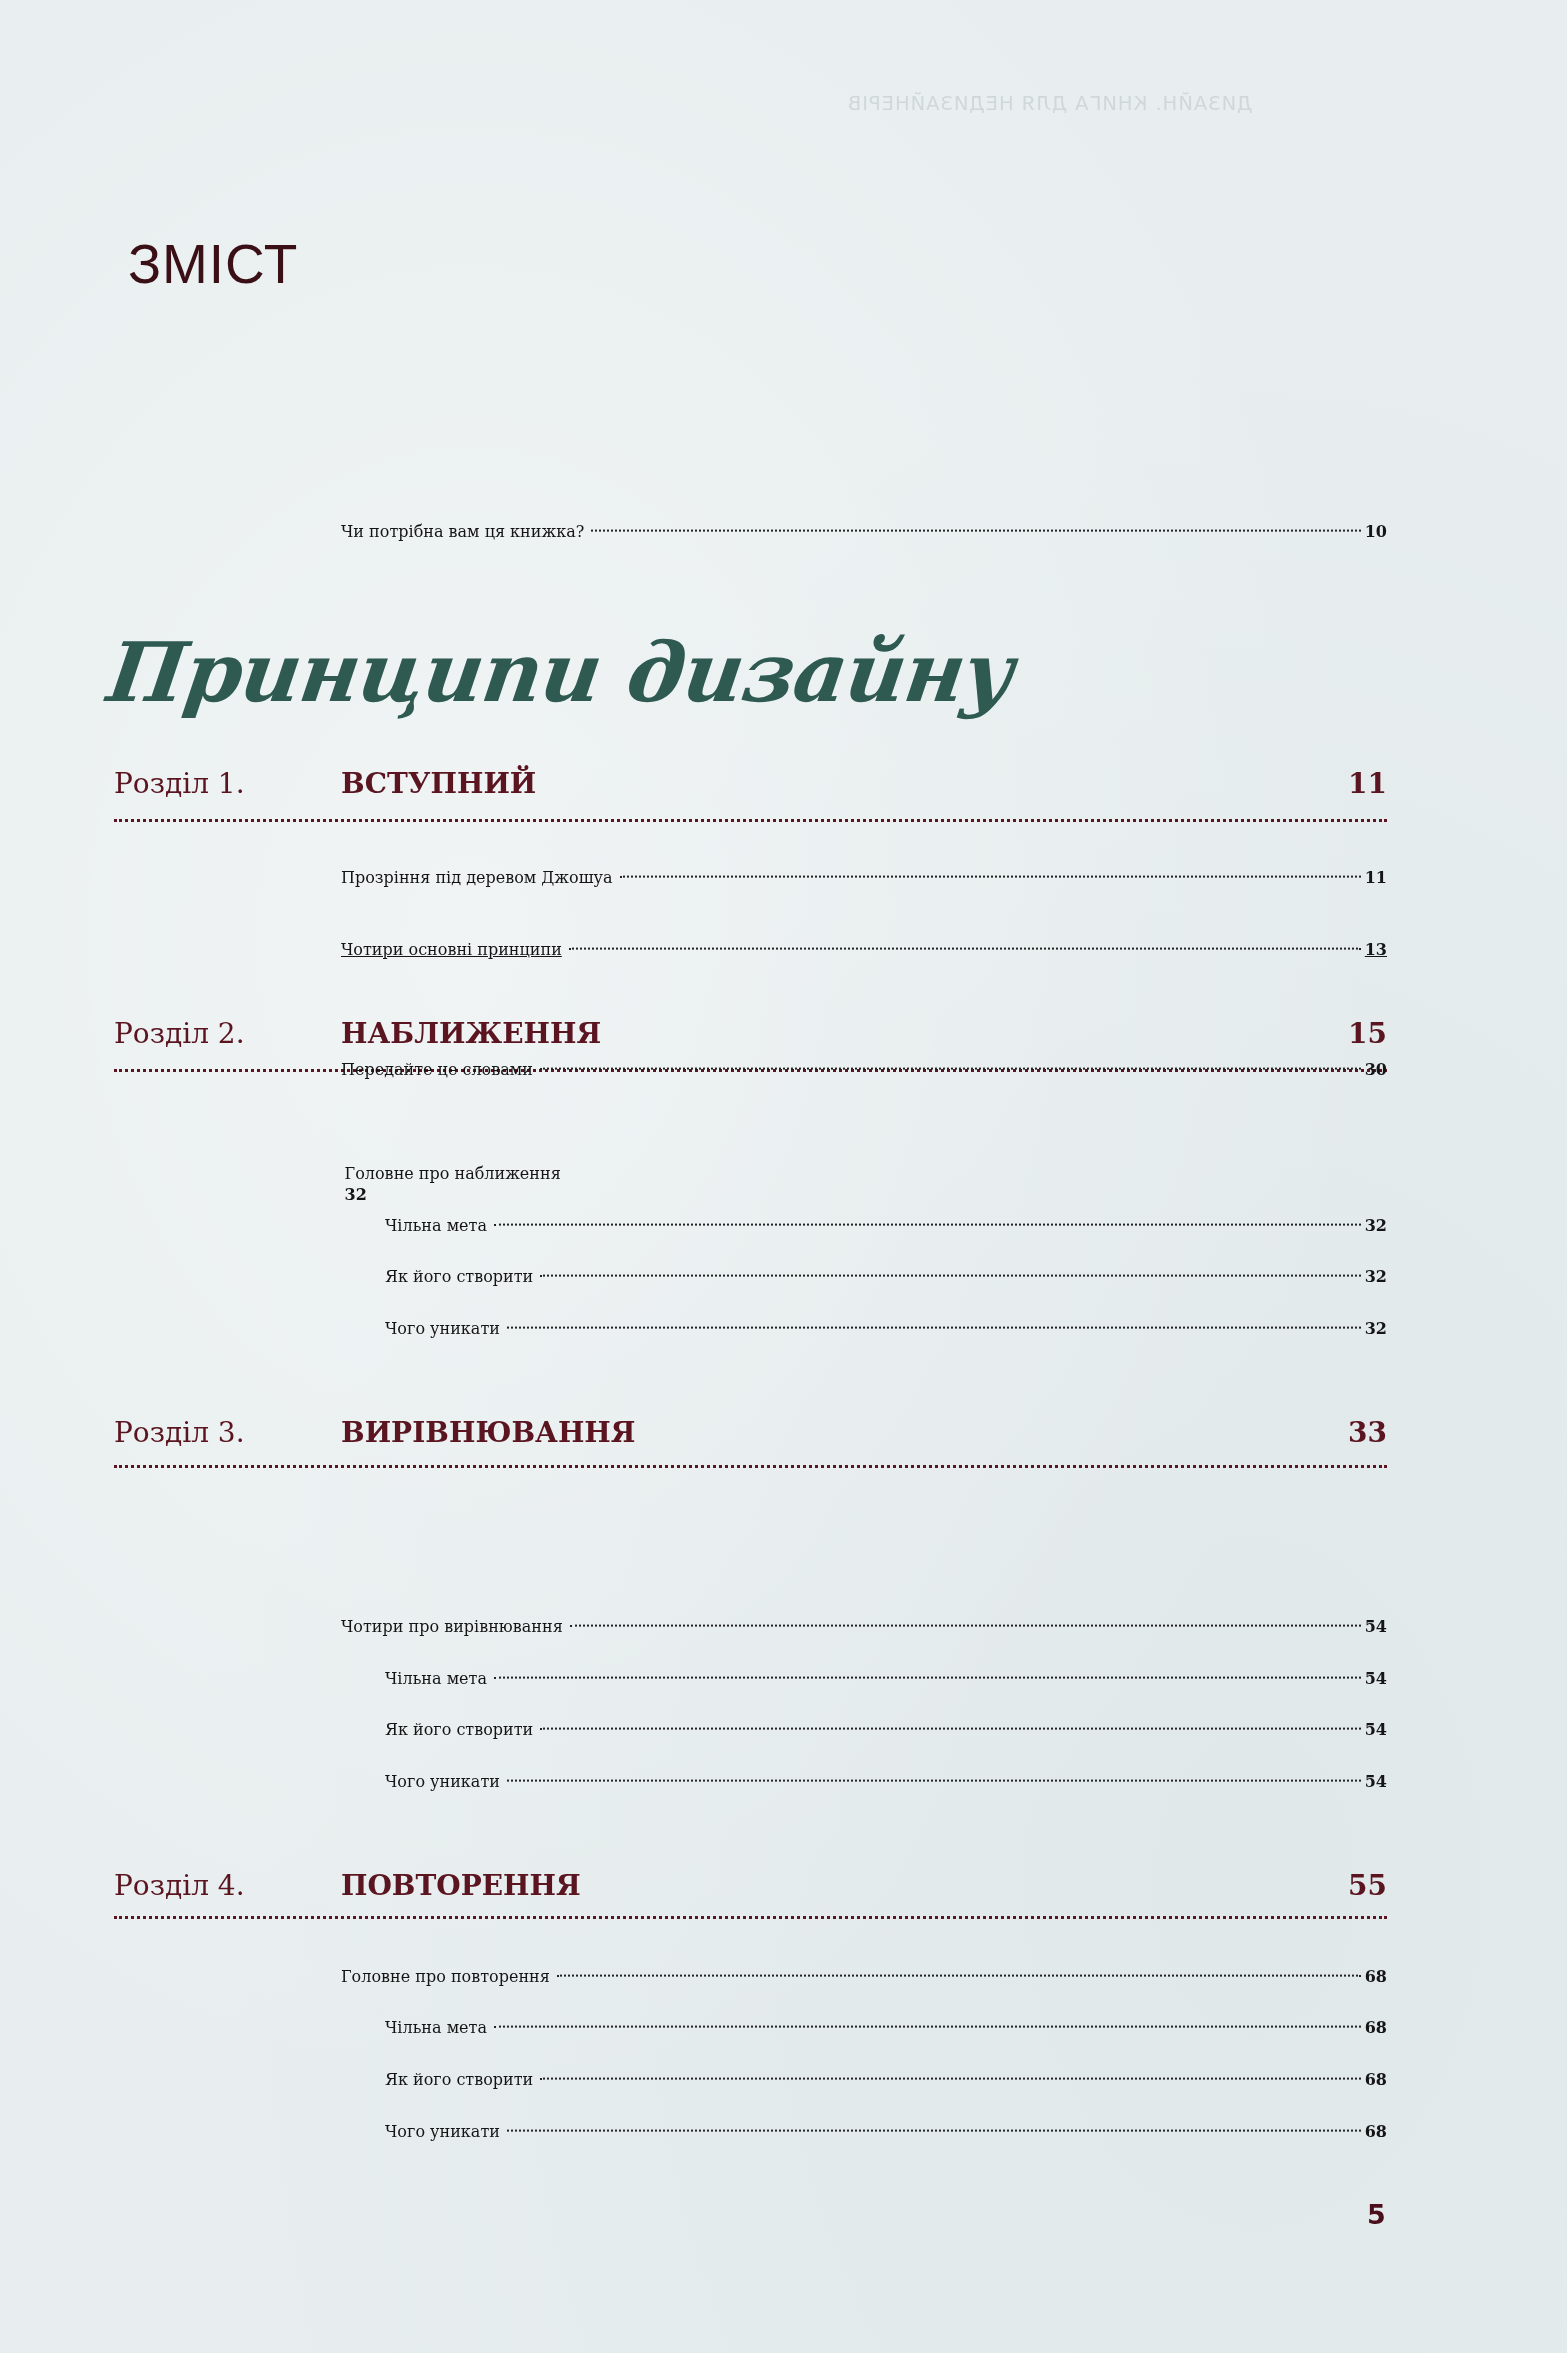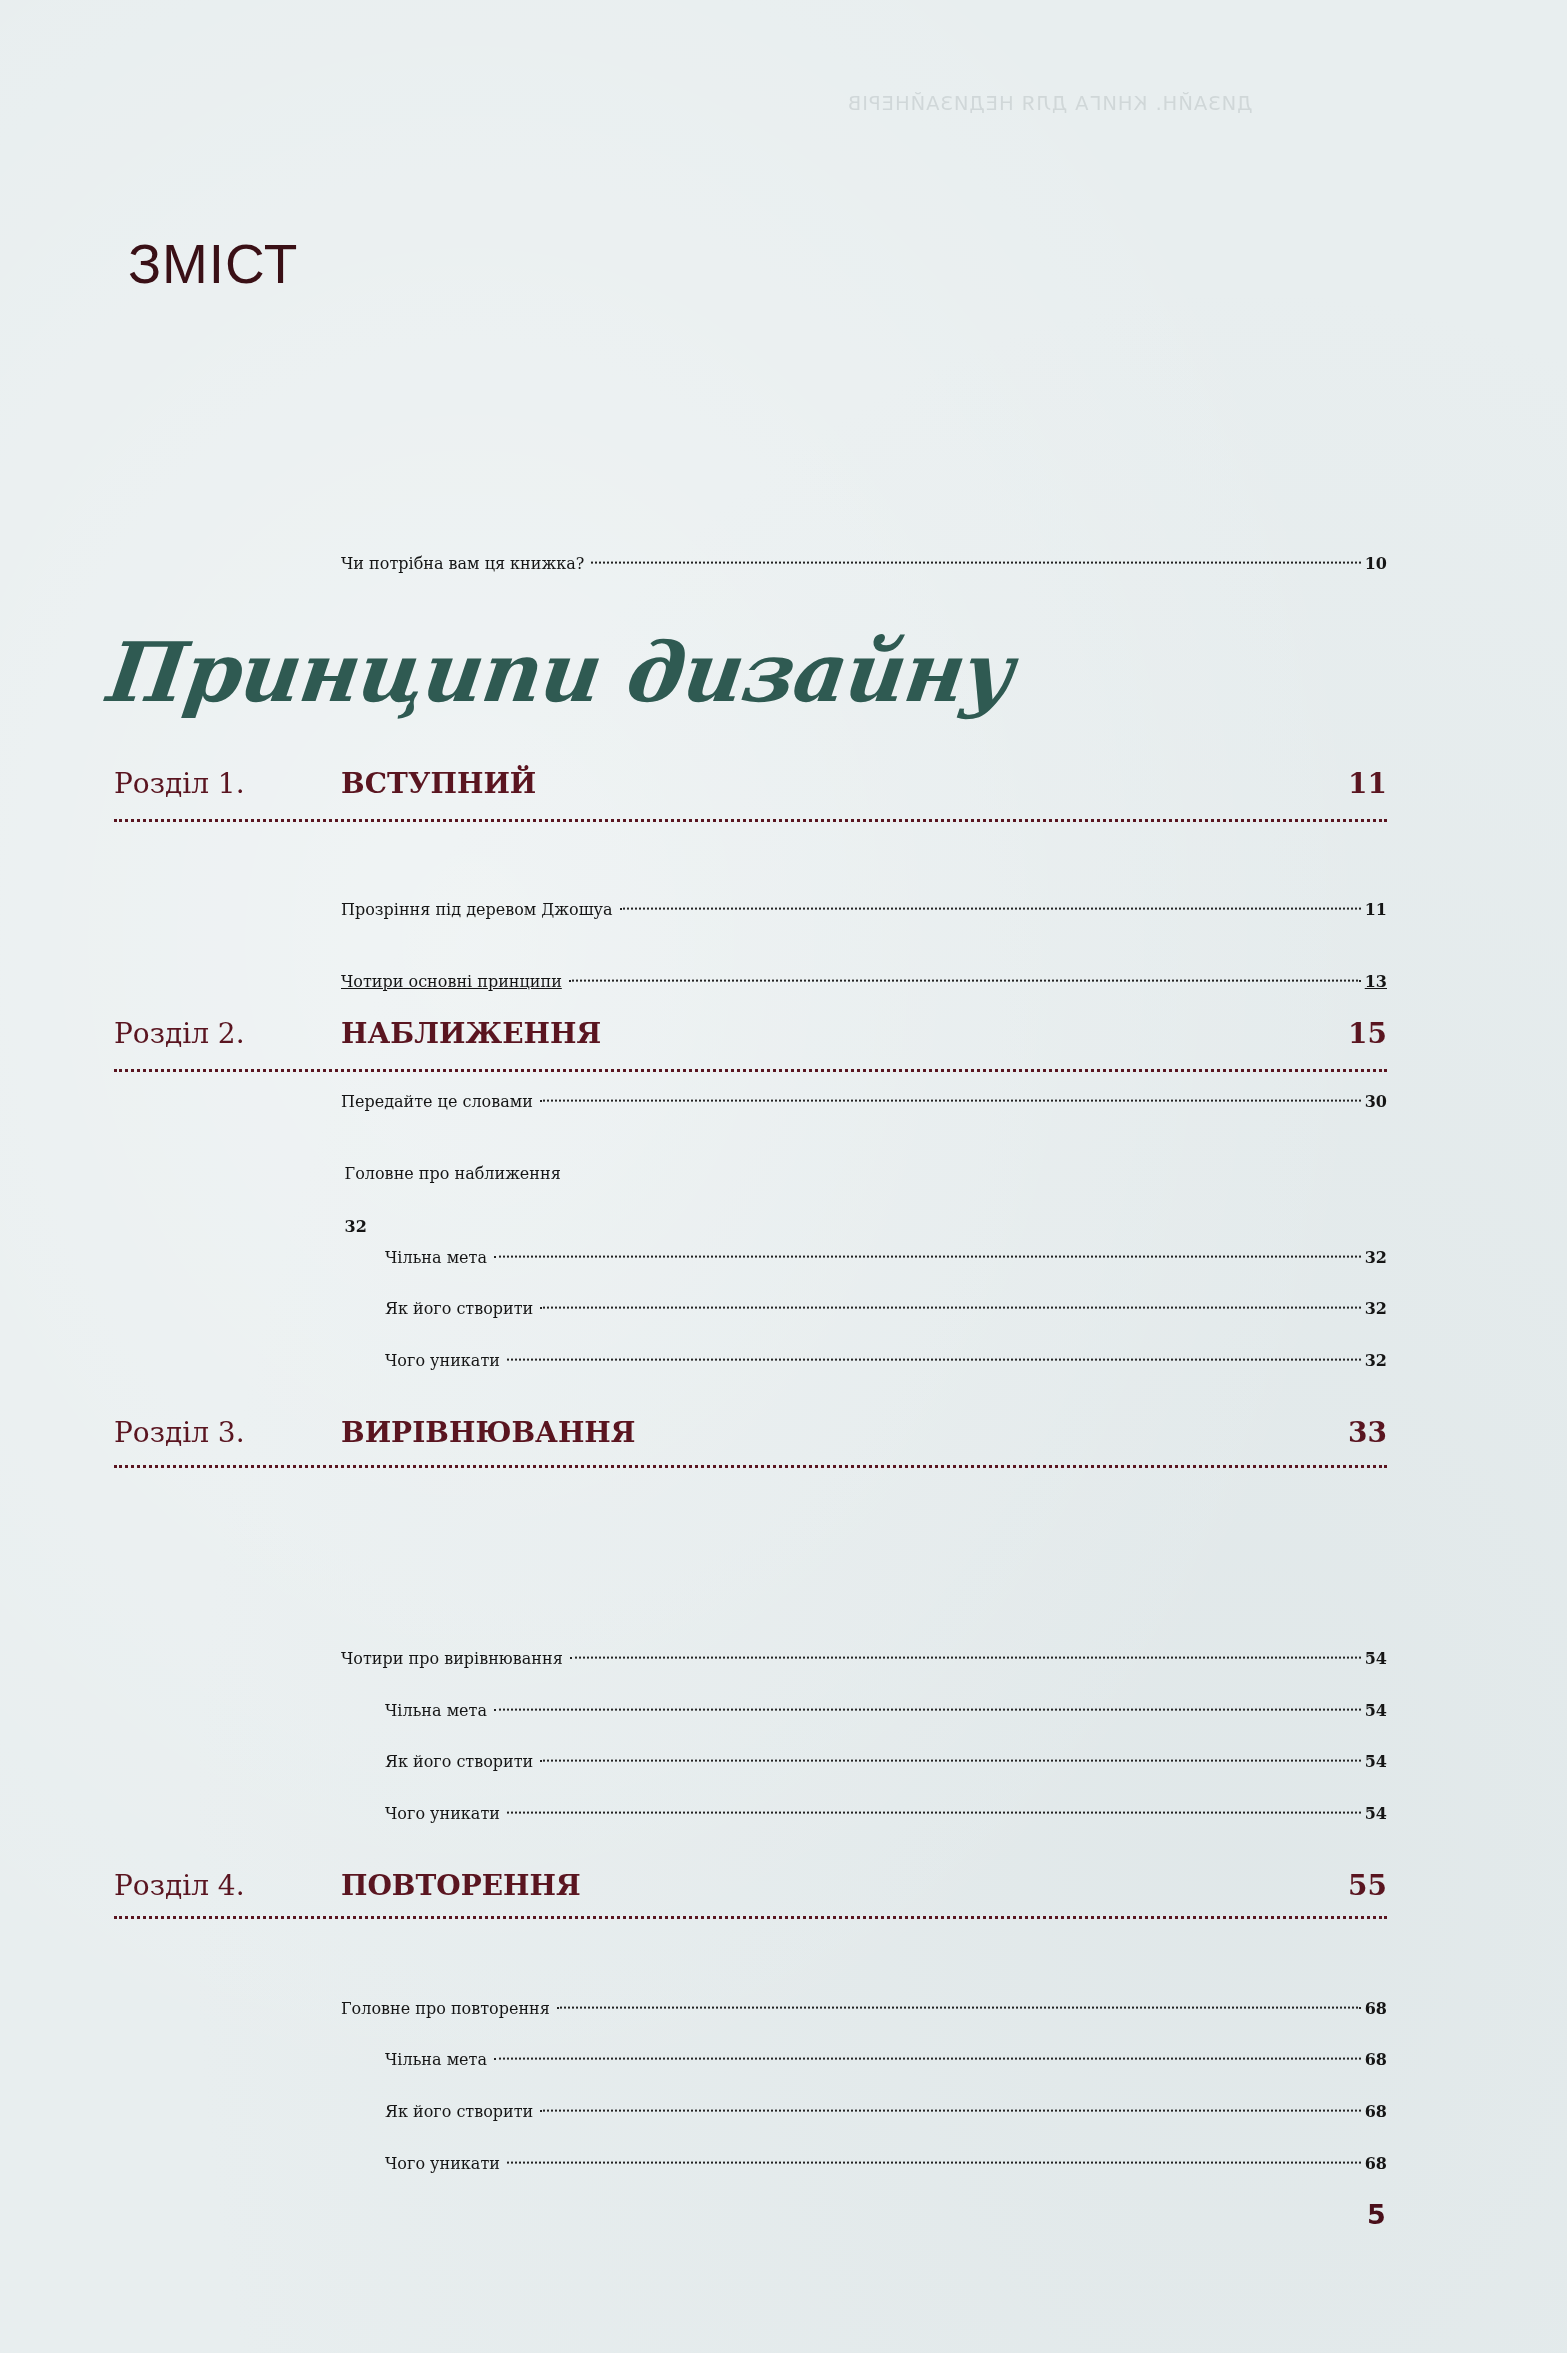--- a/index.html
+++ b/index.html
@@ -42,21 +42,21 @@
     position: absolute; left: 341px; right: 180px;
     display: flex; align-items: baseline;
     font-family: "DejaVu Serif", serif; font-size: 16px; color: #151515;
     height: 36px;
   }
   .row.sub { left: 385px; }
   .row .label { white-space: nowrap; padding-right: 3.6px; }
   .row .leader {
     flex: 1; border-bottom: 2.7px dotted #222; margin: 0 3.6px; transform: translateY(-5.4px);
   }
-  .row .page-num { white-space: nowrap; font-weight: bold; margin-top: 32px; }
+  .row .page-num { white-space: nowrap; font-weight: bold; }
   .chapter {
     position: absolute; left: 114px; right: 180px; height: 36px;
     font-family: "DejaVu Serif", serif; font-size: 28px; color: #5a1520;
   }
   .chapter .ch-num { position: absolute; left: 0; top: 0; white-space: nowrap; }
   .chapter .ch-title { position: absolute; left: 227px; top: 0; font-weight: bold; white-space: nowrap; }
   .chapter .ch-page { position: absolute; right: 0; top: 0; font-weight: bold; }
   .chapter-rule {
     position: absolute; left: 114px; right: 180px; height: 0;
     border-bottom: 3.6px dotted #5a1520;

